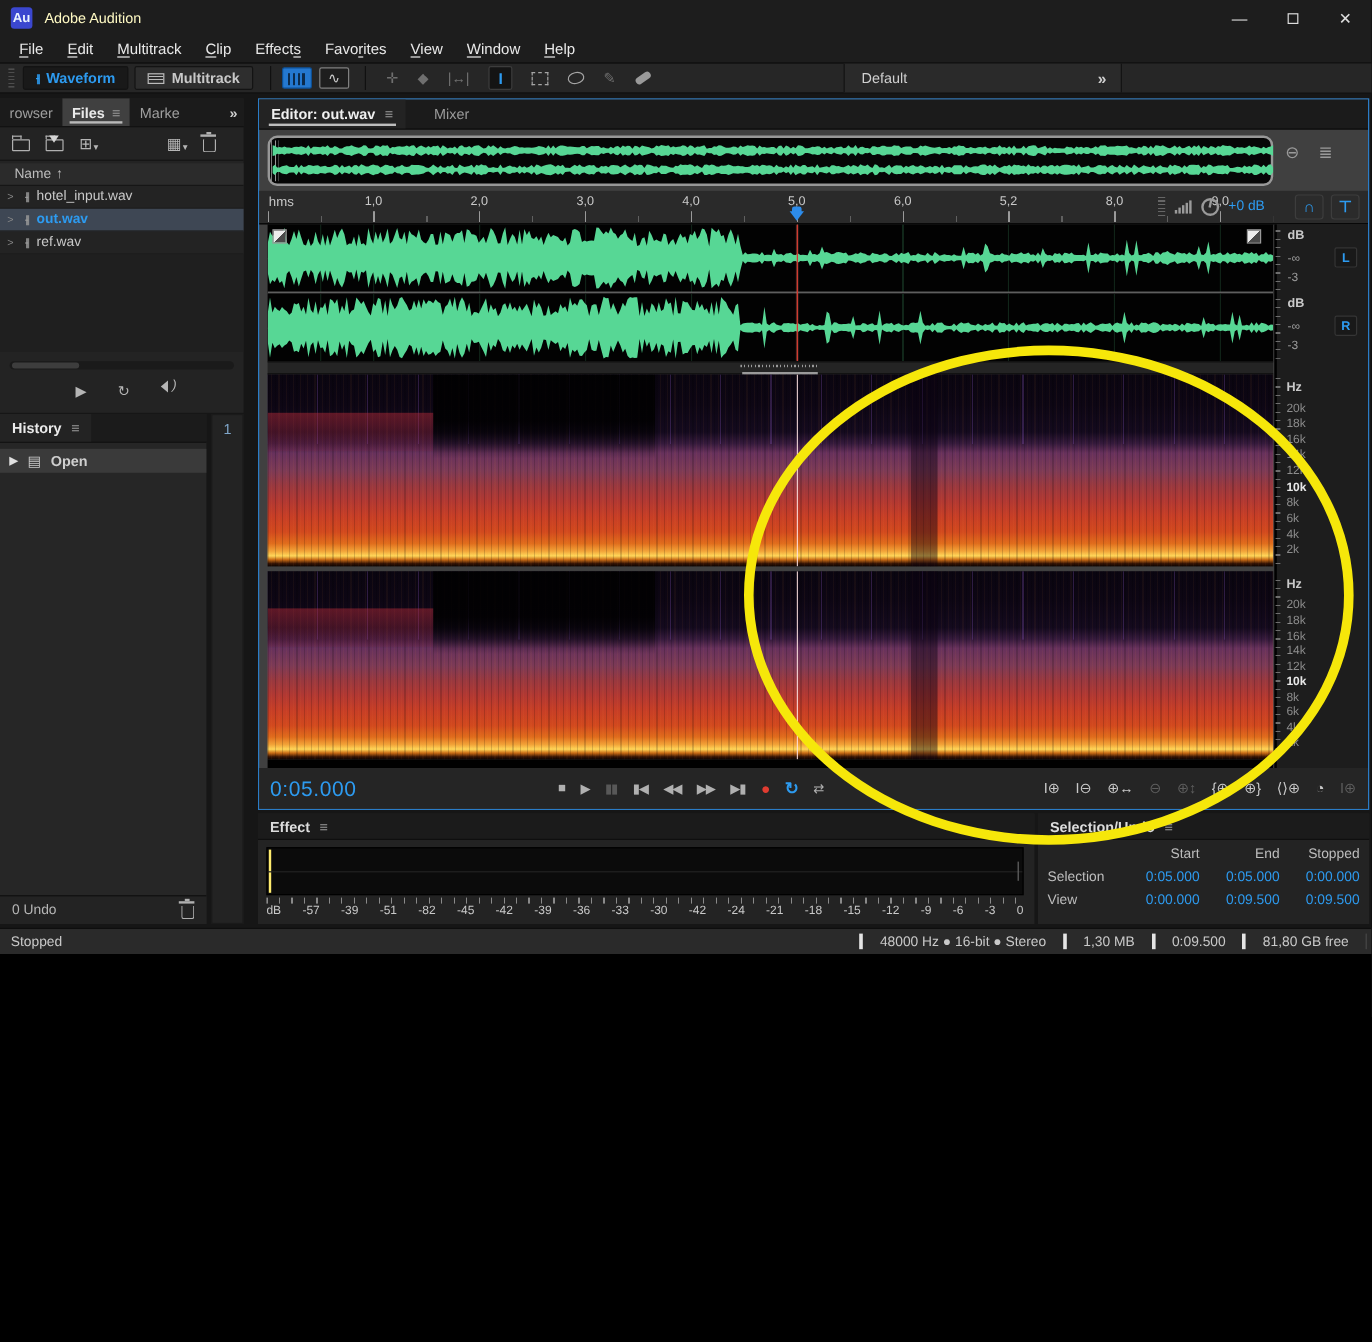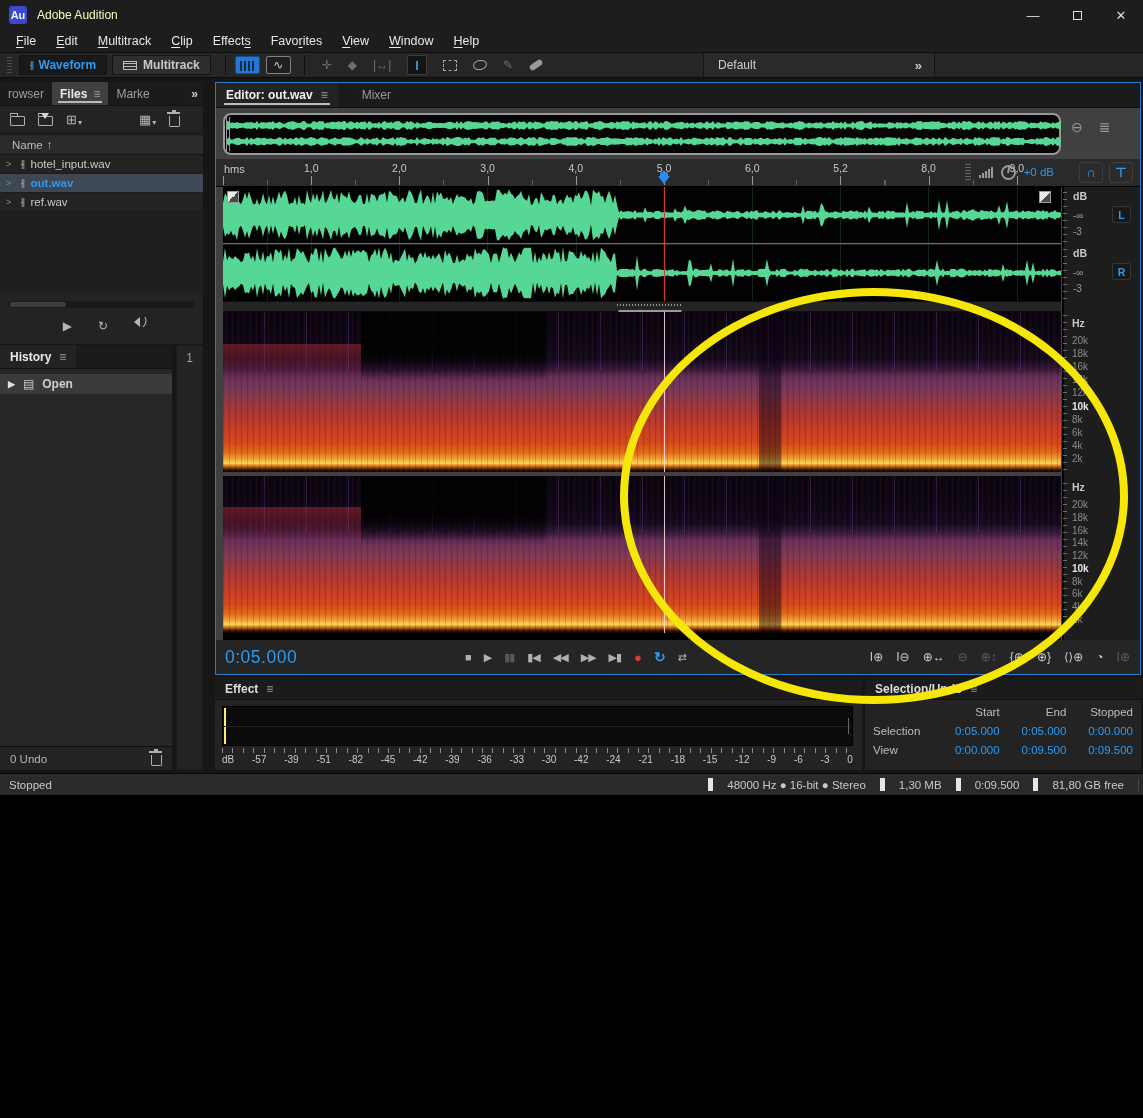--- a/index.html
+++ b/index.html
@@ -187,21 +187,21 @@
   .selview{position:absolute;left:865px;top:678px;width:276px;height:92px;background:#232323}
   .sv-table{position:absolute;top:28px;left:8px;right:8px;display:grid;grid-template-columns:60px 1fr 1fr 1fr;row-gap:7px;font-size:11.5px}
   .sv-h{color:#bdbdbd;text-align:right}
   .sv-l{color:#bdbdbd;text-align:left}
   .sv-v{color:#2d9bf0;text-align:right}
 
   
   .statusbar{position:absolute;left:0;top:773px;width:1143px;height:22px;background:#2a2a2a;border-top:1px solid #080808;display:flex;align-items:center;color:#c9c9c9;font-size:11.5px}
   .st-left{margin-left:9px}
   .st-right{margin-left:auto;display:flex;align-items:center;height:100%;margin-right:4px}
-  .st-item{padding:0 14px;border-left:5px solid #e5e5e5;height:60%;display:flex;align-items:center}
+  .st-item{padding:0 14px;border-left:3px solid #e5e5e5;height:60%;display:flex;align-items:center}
   .st-cap{width:1px;height:60%;background:#484848}
 
   .annotation{position:absolute;left:620px;top:288px;width:508px;height:416px;border:8px solid #f6e70a;border-radius:50%;z-index:60;pointer-events:none}
 </style>
 </head>
 <body>
 
 <div class="app">
 
   <div class="titlebar">

